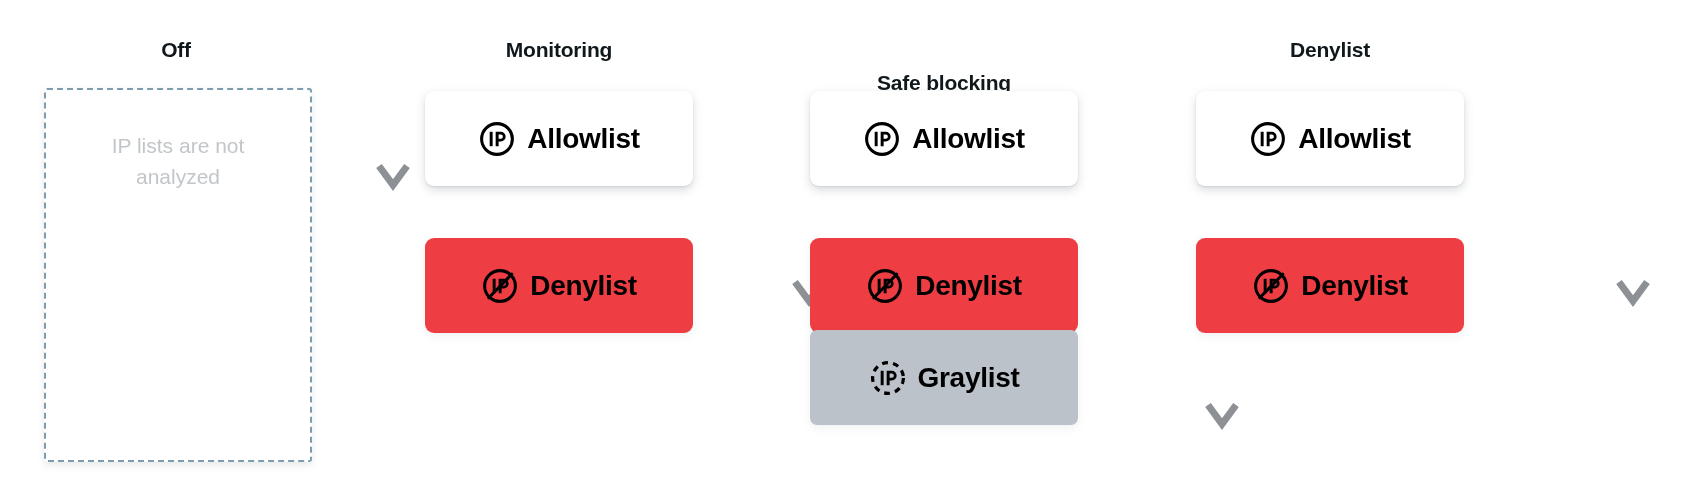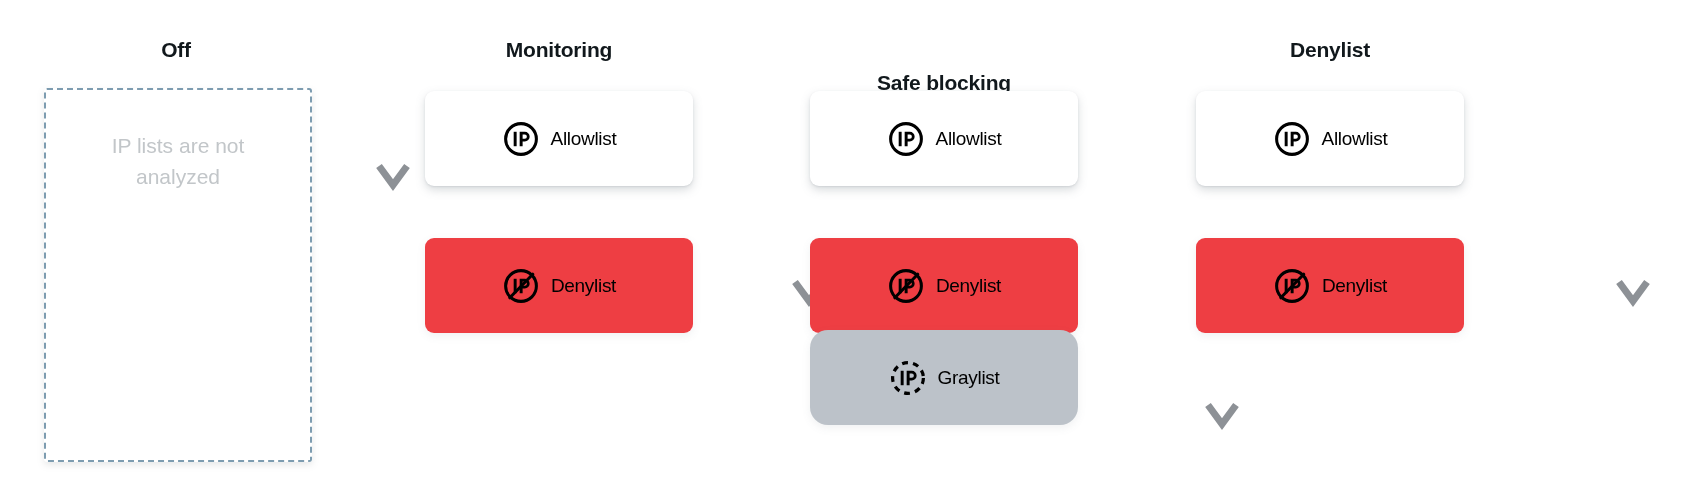--- a/index.html
+++ b/index.html
@@ -59,31 +59,31 @@
     background:#ffffff;
     box-shadow:0 4px 10px rgba(110,118,129,0.26), 0 1px 2px rgba(110,118,129,0.16);
   }
   .card-deny{
     background:#ee3e43;
     box-shadow:0 3px 8px rgba(110,118,129,0.10);
     margin-top:28px;
   }
   .card-gray{
     background:#bcc2c9;
-    border-radius:18px;
+    border-radius:7px;
     box-shadow:0 3px 8px rgba(110,118,129,0.10);
   }
   .card-inner{
     display:flex;
     align-items:center;
     gap:11px;
   }
   .card-label{
-    font-size:19px;
-    font-weight:normal;
+    font-size:28px;
+    font-weight:bold;
     color:#000000;
     letter-spacing:-0.3px;
     white-space:nowrap;
   }
   .ico{display:block;flex:0 0 auto;}
 
   
   .arrow{position:absolute;}
 </style>
 </head>

